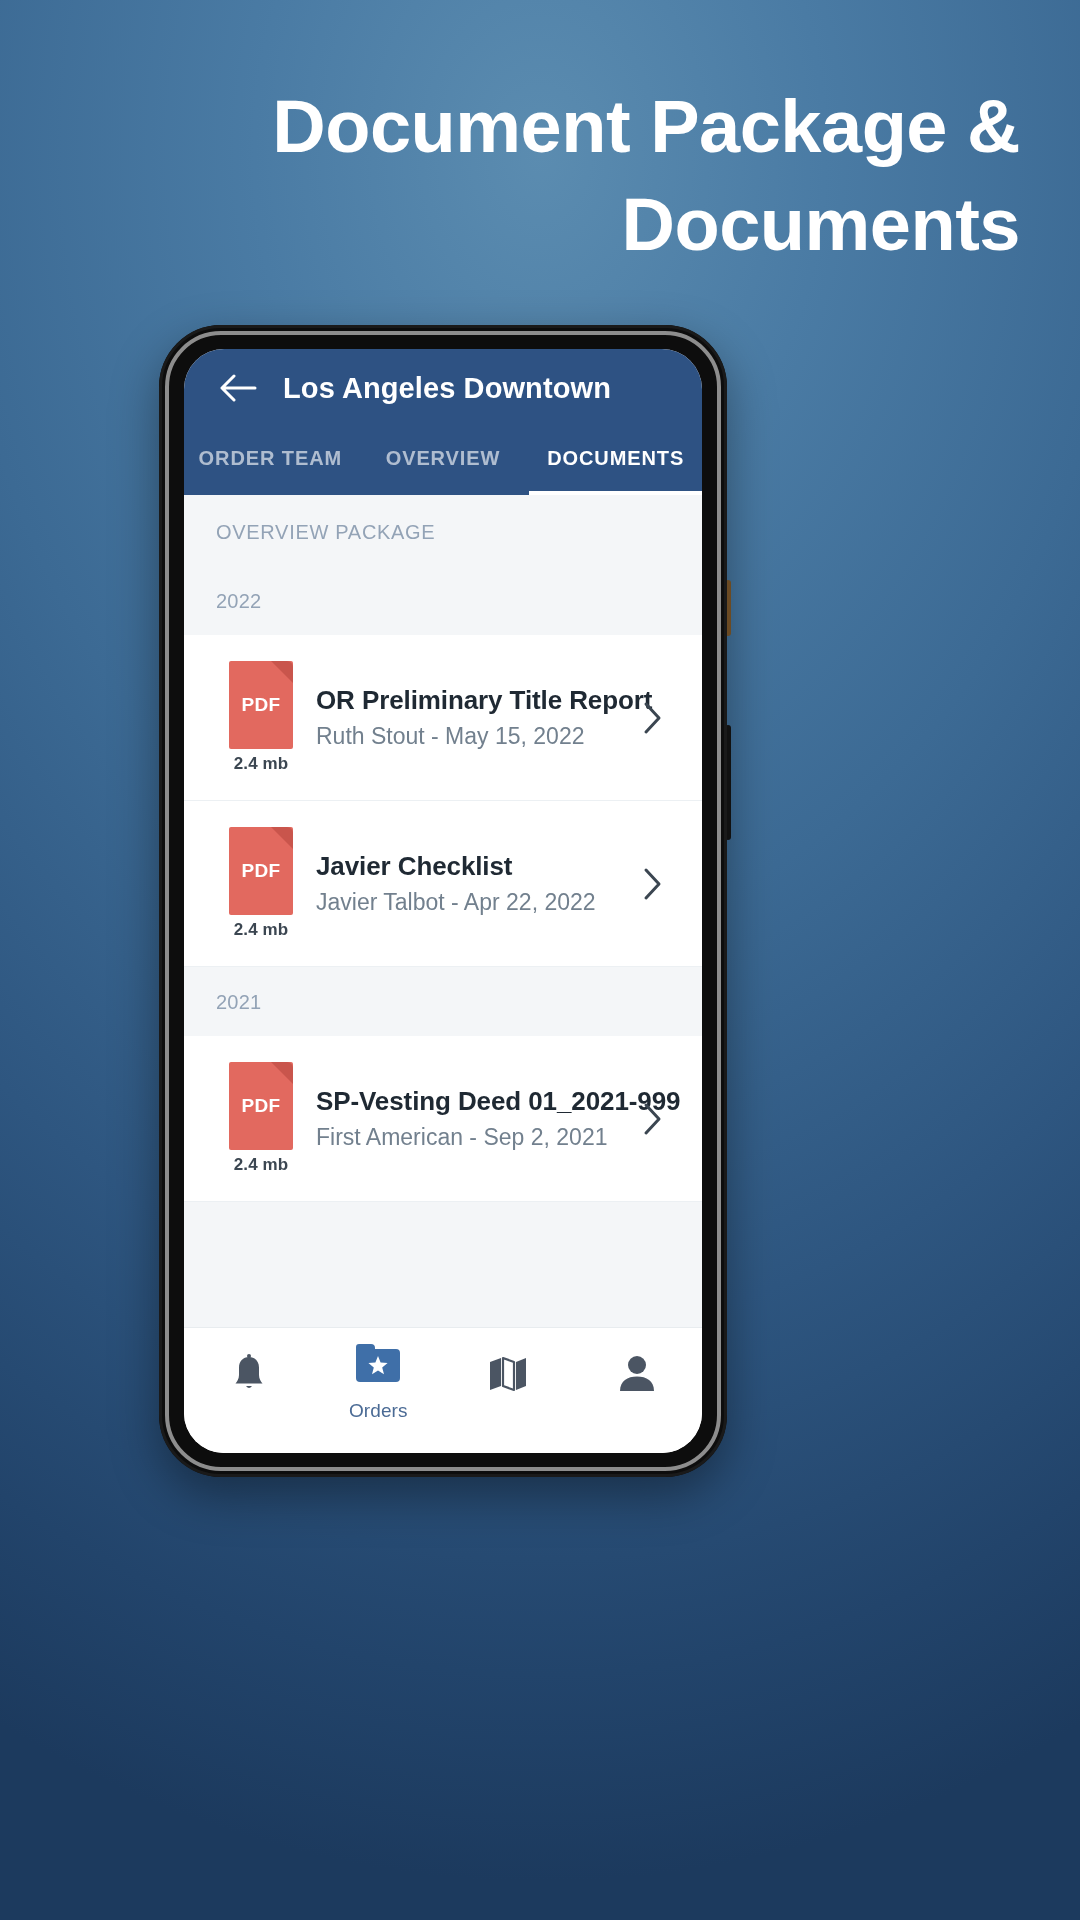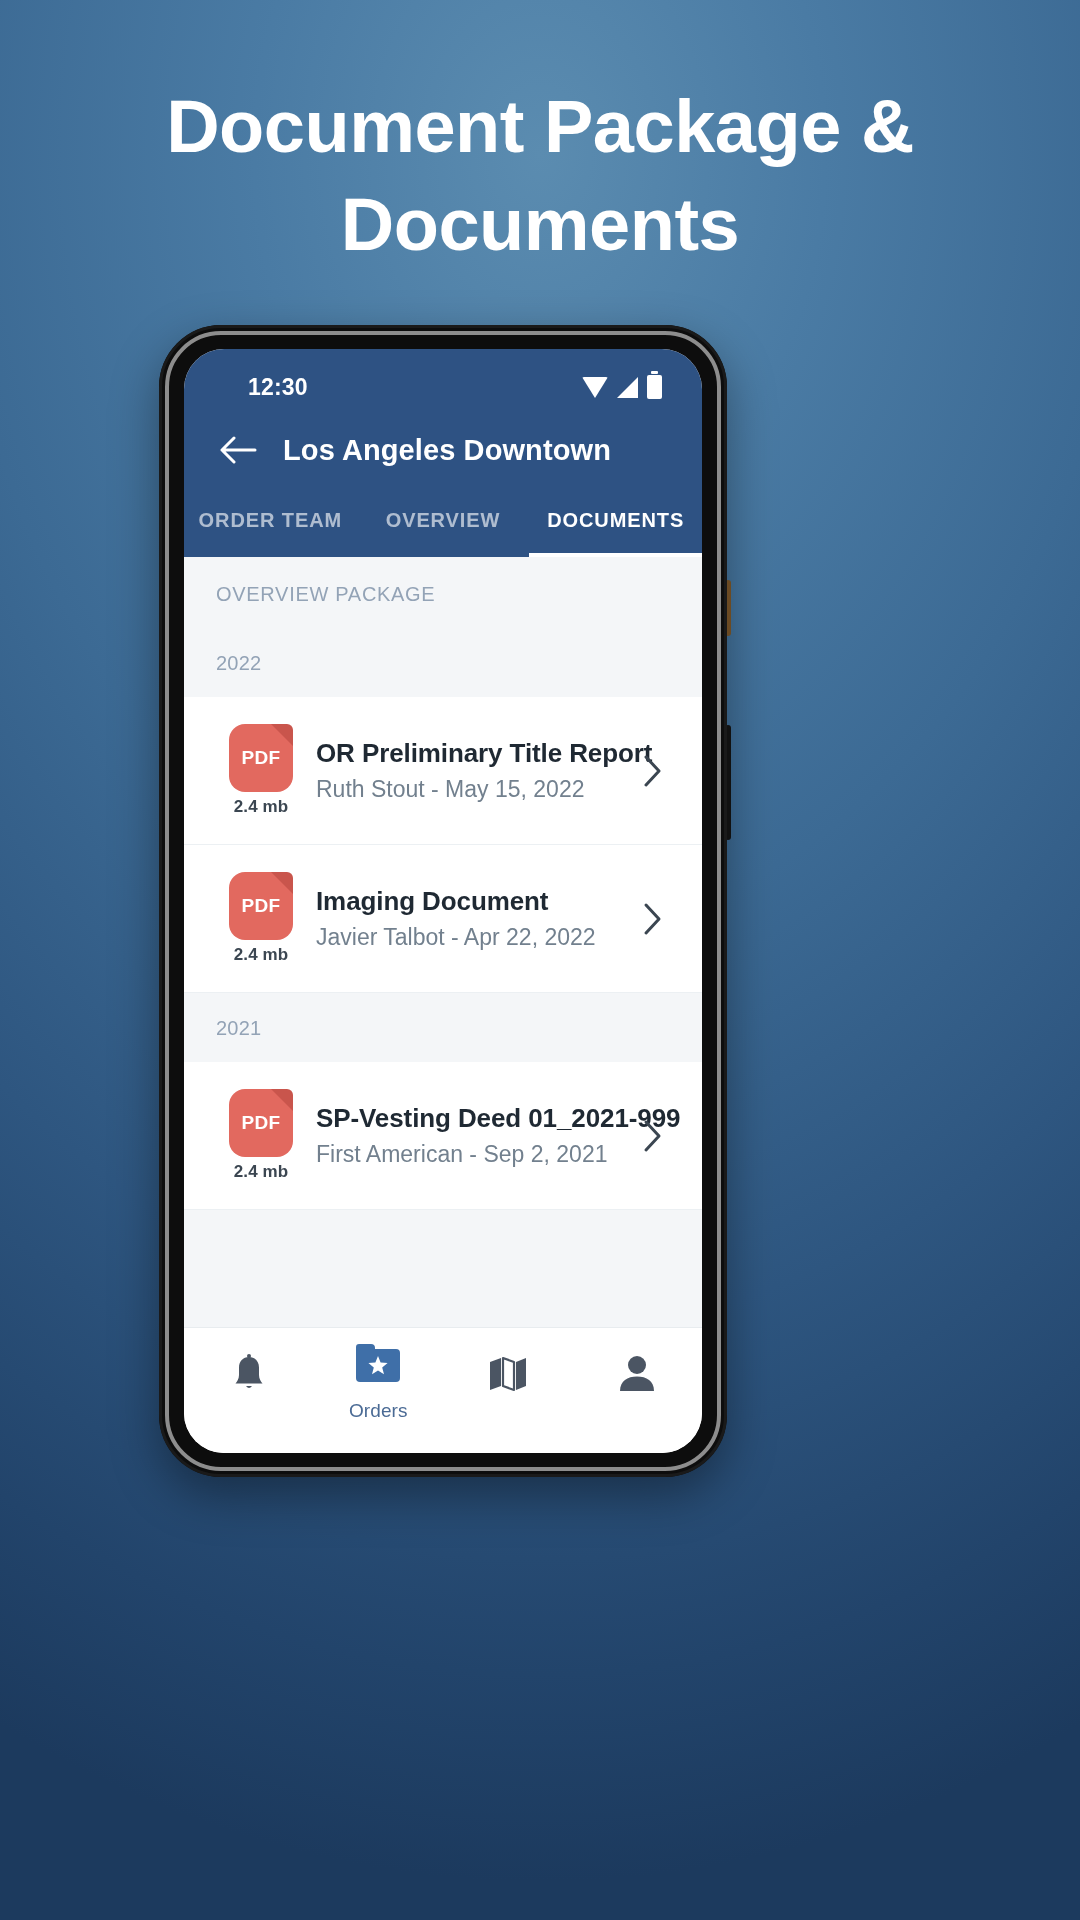--- a/index.html
+++ b/index.html
@@ -15,21 +15,21 @@
     background: radial-gradient(ellipse 120% 90% at 50% 8%, #5b8cb0 0%, #4a7ba4 22%, #3c6a94 45%, #2e5680 68%, #22446b 88%, #1c3a5e 100%);
     position: relative;
   }
 
   
   .hero {
     position: absolute;
     top: 78px;
     left: 0;
     width: 1080px;
-    text-align: center;
+    text-align: right;
     color: #ffffff;
     font-size: 74px;
     font-weight: bold;
     line-height: 1.32;
     letter-spacing: -0.5px;
     padding: 0 60px;
   }
   .hero-line { display: block; }
 
   
@@ -290,24 +290,24 @@
     background: #e2a745;
     border-radius: 3px 6px 5px 5px;
     display: flex;
     align-items: center;
     justify-content: center;
   }
 
   
   .pdf-ico {
     width: 64px;
-    height: 68px;
+    height: 88px;
     position: relative;
     background: #e2695f;
-    border-radius: 16px;
+    border-radius: 2px;
   }
   .pdf-ico .fold {
     position: absolute;
     right: 0; top: 0;
     width: 0; height: 0;
     border-left: 22px solid transparent;
     border-top: 22px solid #c9554c;
     border-radius: 0 6px 0 0;
   }
   .pdf-ico .lbl {
@@ -380,28 +380,20 @@
 <div class="phone">
   <div class="phone-outer-ring"></div>
   <div class="phone-inner-ring"></div>
   <div class="btn-power"></div>
   <div class="btn-vol"></div>
 
   <div class="screen">
 
     <div class="appbar">
 
-      <div class="statusbar">
-        <div class="status-time">12:30</div>
-        <div class="status-icons">
-          <span class="ic-wifi"></span>
-          <span class="ic-signal"></span>
-          <span class="ic-battery"></span>
-        </div>
-      </div>
 
       <div class="titlerow">
         <div class="back-btn">
           <svg width="38" height="30" viewBox="0 0 38 30">
             <path d="M15 3 L3 15 L15 27 M3 15 L36 15" stroke="#ffffff" stroke-width="3" fill="none" stroke-linecap="round" stroke-linejoin="round"></path>
           </svg>
         </div>
         <div class="page-title">Los Angeles Downtown</div>
       </div>
 
@@ -441,21 +433,21 @@
 
       <div class="row">
         <div class="row-icon">
           <div class="pdf-ico">
             <div class="fold"></div>
             <div class="lbl">PDF</div>
           </div>
           <div class="file-size">2.4 mb</div>
         </div>
         <div class="row-text">
-          <div class="row-title">Imaging Document</div>
+          <div class="row-title">Javier Checklist</div>
           <div class="row-sub">Javier Talbot - Apr 22, 2022</div>
         </div>
         <div class="chev">
           <svg width="20" height="34" viewBox="0 0 20 34">
               <path d="M3 3 L16 17 L3 31" stroke="#3b4651" stroke-width="3" fill="none" stroke-linecap="round" stroke-linejoin="round"></path>
             </svg>
         </div>
       </div>
 
       <div class="section-head year">2021</div>

